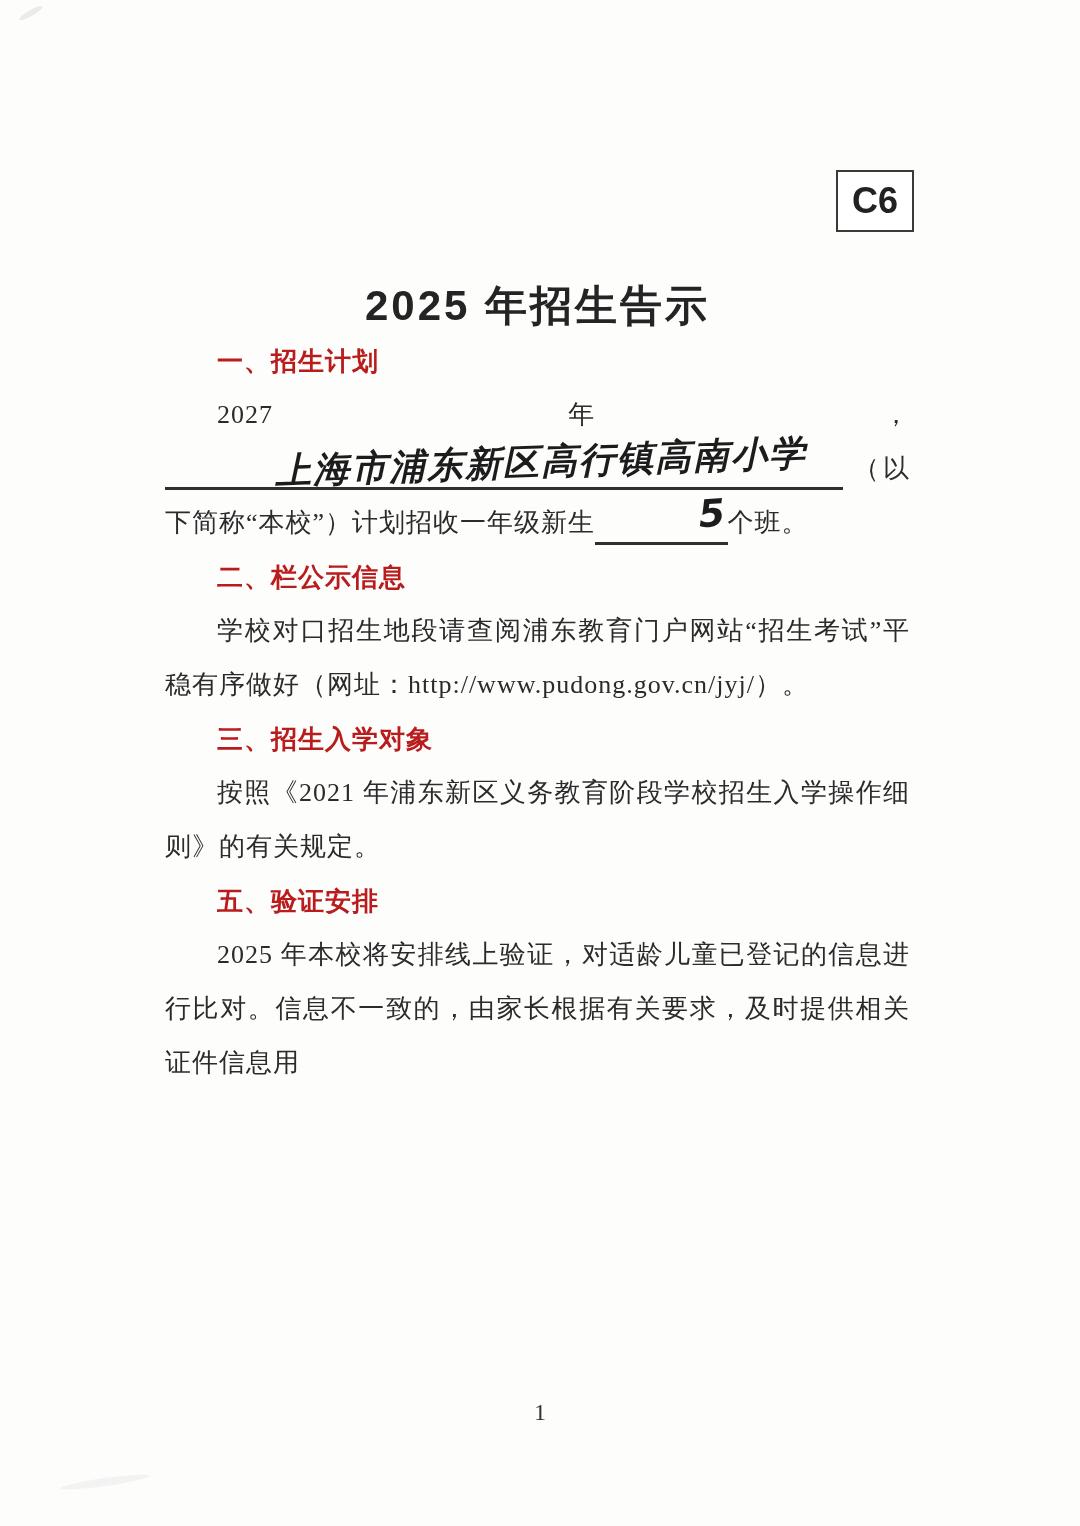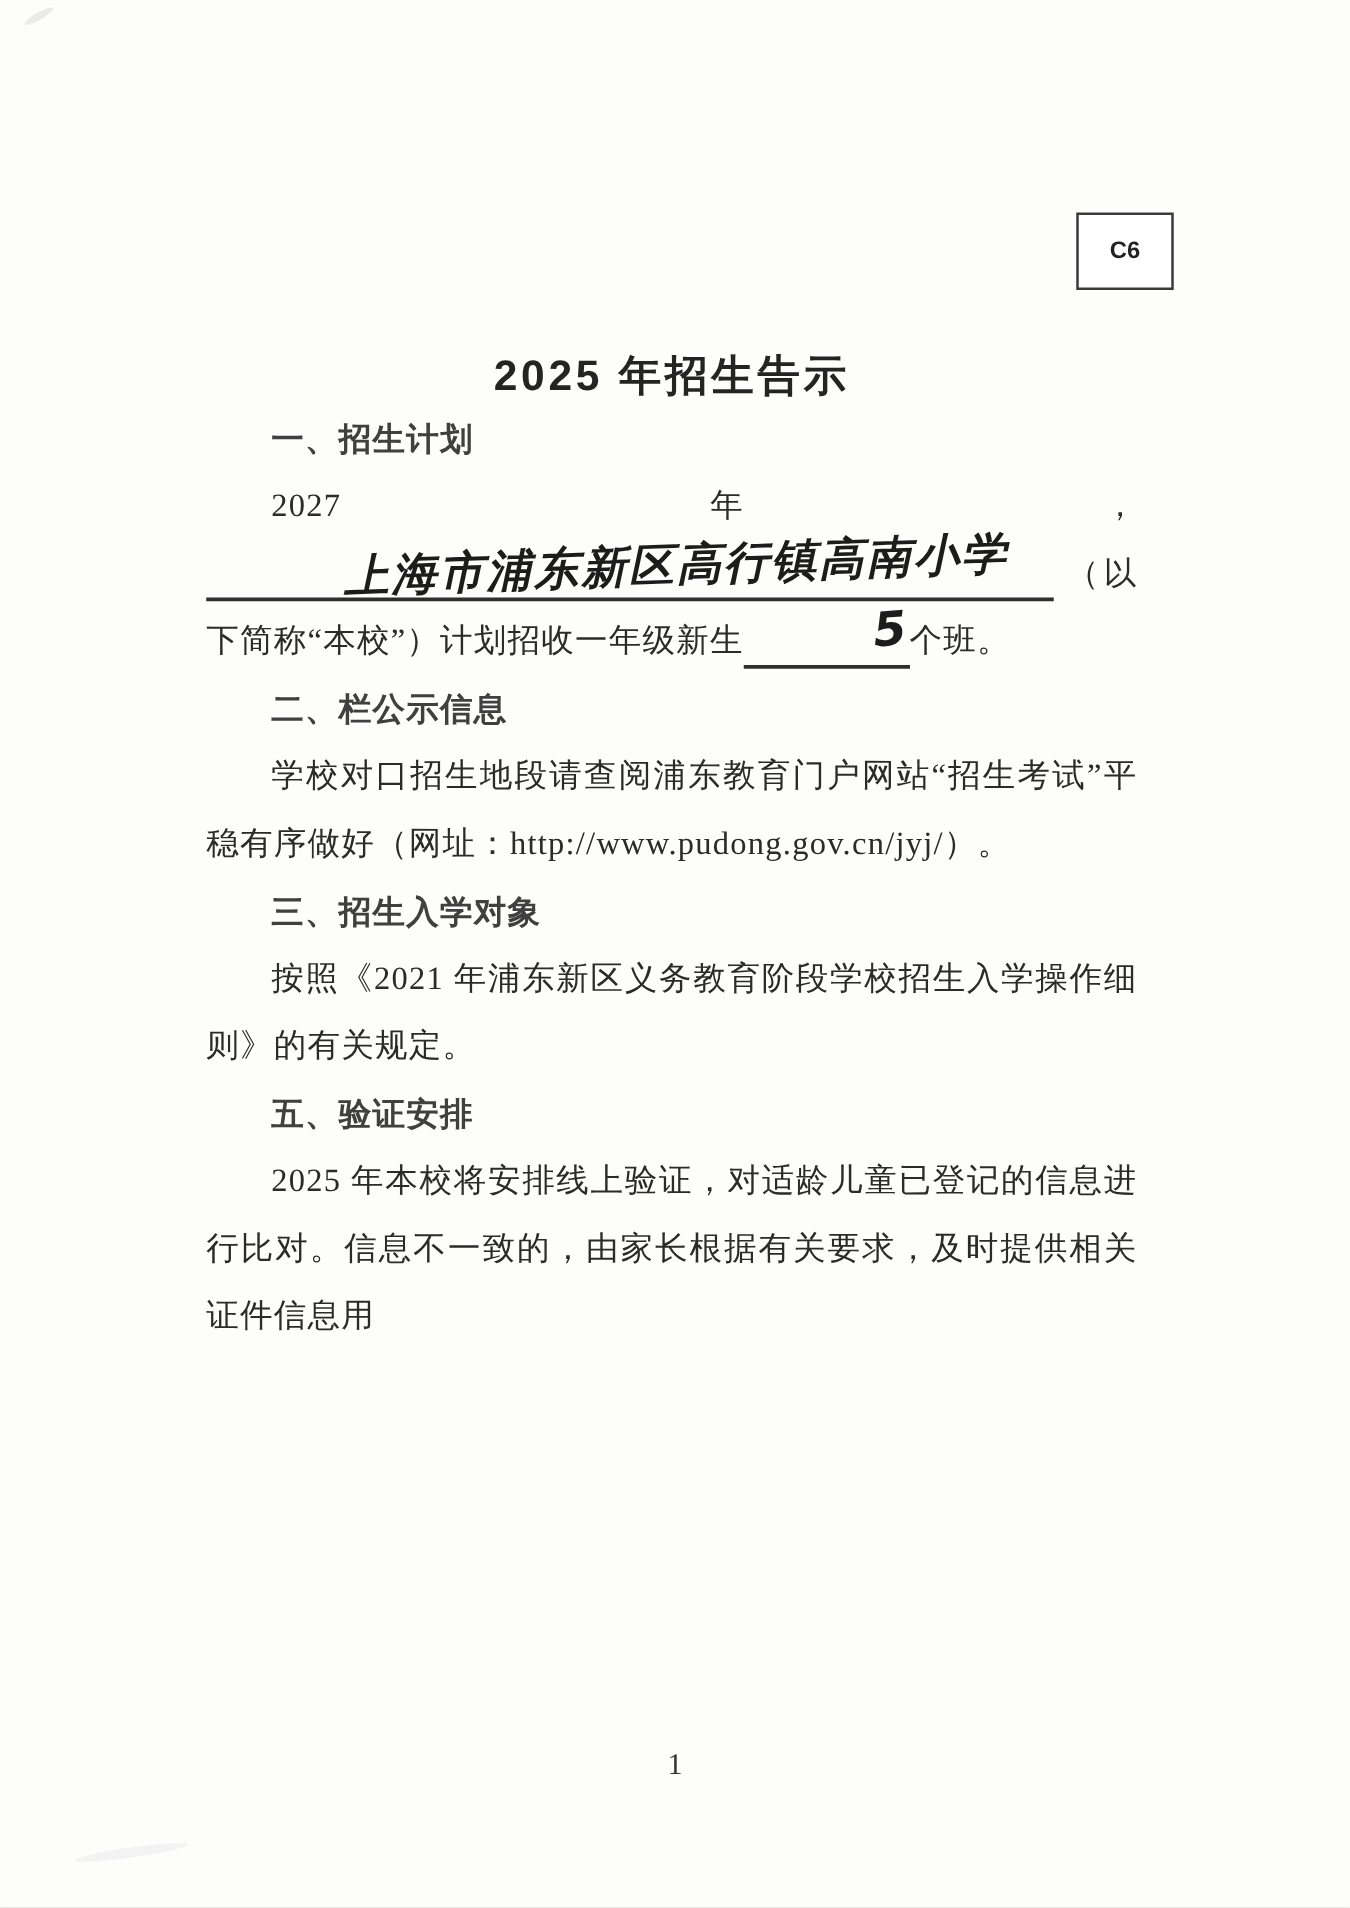--- a/index.html
+++ b/index.html
@@ -22,34 +22,33 @@
   .noise-a { left: 18px; top: 10px; width: 26px; height: 6px; transform: rotate(-30deg); }
   .noise-b { left: 60px; bottom: 40px; width: 90px; height: 8px; transform: rotate(-8deg); opacity: .25; }
 
   .code-badge {
     position: absolute;
     left: 836px; top: 170px;
     width: 74px; height: 58px;
     border: 2px solid #3a3a3a;
     display: flex; align-items: center; justify-content: center;
     font-family: "Liberation Sans", sans-serif;
-    font-size: 19px; font-weight: bold; color: #222;
+    font-size: 36px; font-weight: bold; color: #222;
     background: #fff;
-    margin-left: 25px;
   }
 
   .content {
     position: absolute;
     left: 165px; top: 0;
     width: 745px;
   }
   .doc-title {
     margin: 278px 0 0 0;
     font-family: "Liberation Sans", sans-serif;
-    font-size: 34px;
+    font-size: 42px;
     font-weight: bold;
     color: #242424;
     text-align: center;
     letter-spacing: 3px;
   }
   .para {
     margin: 0;
     font-size: 26px;
     line-height: 54px;
     letter-spacing: 1px;
@@ -58,21 +57,21 @@
     color: #2b2b2b;
   }
   .para.intro { margin-top: 62px; }
   .sec-heading {
     margin: 0;
     font-family: "Liberation Sans", sans-serif;
     font-size: 26px;
     line-height: 54px;
     font-weight: bold;
     letter-spacing: 1px;
-    color: #404040;
+    color: #b91c1c;
     text-indent: 2em;
   }
   .blank-long {
     display: inline-block;
     border-bottom: 3px solid #2f2f2f;
     padding: 0 36px 2px 6px;
     line-height: 1.1;
     vertical-align: baseline;
   }
   .blank-short {

